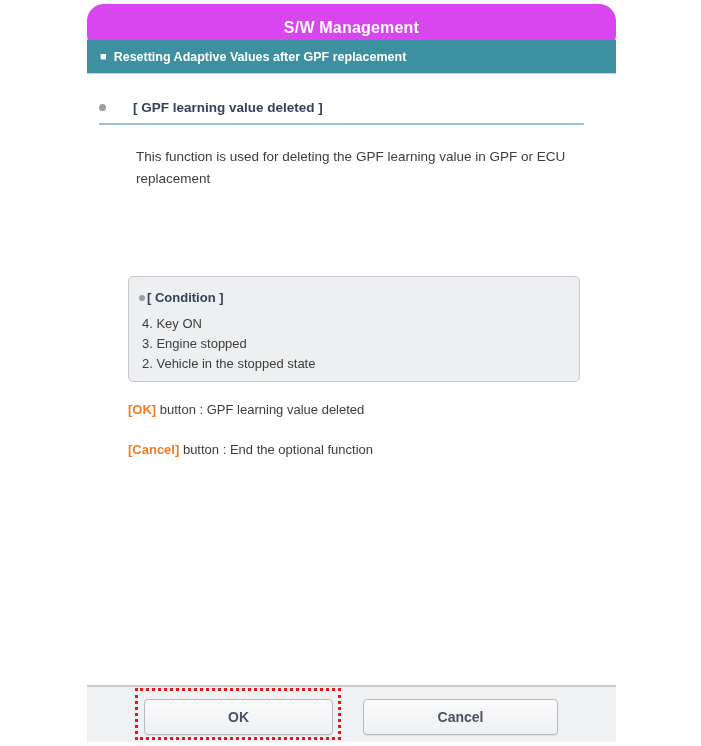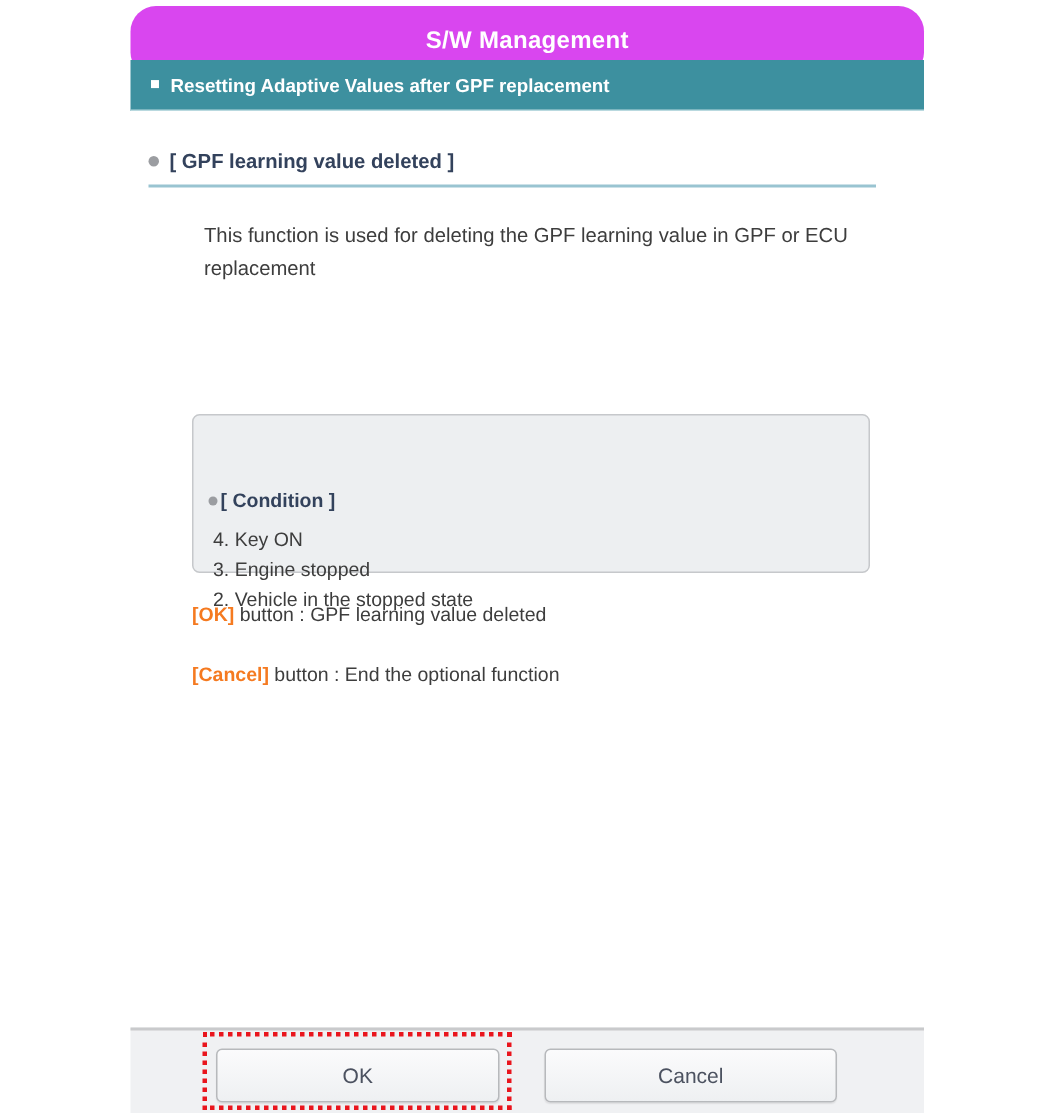--- a/index.html
+++ b/index.html
@@ -44,21 +44,21 @@
   }
   
   .section-heading {
     position: absolute;
     left: 12px; top: 100px;
     width: 485px;
     padding-bottom: 8px;
     border-bottom: 2px solid #99c4d1;
     display: flex; align-items: center;
     color: #33425c;
-    font-size: 13.5px; font-weight: bold;
+    font-size: 13.5px; font-weight: bold; gap: 20px;
   }
   .dot-bullet {
     display: inline-block;
     width: 7px; height: 7px;
     border-radius: 50%;
     background: #9b9da1;
     margin-right: 7px;
     flex: 0 0 auto;
   }
   
@@ -78,21 +78,20 @@
     background: #edeff1;
     border: 1px solid #c6c8cb;
     border-radius: 5px;
     padding: 13px 12px 0 10px;
   }
   .condition-title {
     display: flex; align-items: center;
     color: #33425c;
     font-size: 13px; font-weight: bold;
     margin-bottom: 9px;
-    margin-top: 36px;
   }
   .condition-title .dot-bullet {
     width: 6px; height: 6px; margin-right: 2px;
   }
   .condition-item {
     color: #3d3d3d;
     font-size: 13px;
     line-height: 20px;
     padding-left: 3px;
   }
@@ -119,21 +118,21 @@
   }
   .btn {
     position: absolute;
     top: 12px;
     height: 36px;
     background: linear-gradient(#fbfbfc, #eef0f2);
     border: 1px solid #b7b9bc;
     border-radius: 4px;
     color: #4c5260;
     font-family: "Liberation Sans", "DejaVu Sans", sans-serif;
-    font-size: 14px; font-weight: normal;
+    font-size: 14px; font-weight: bold;
     cursor: pointer;
     box-shadow: 0 1px 1px rgba(0,0,0,0.08);
   }
   .btn-ok { left: 57px; width: 189px; }
   .btn-cancel { left: 276px; width: 195px; }
   .ok-highlight {
     position: absolute;
     left: 48px; top: 1px;
     width: 206px; height: 52px;
     border: 3px dotted #e9151d;

